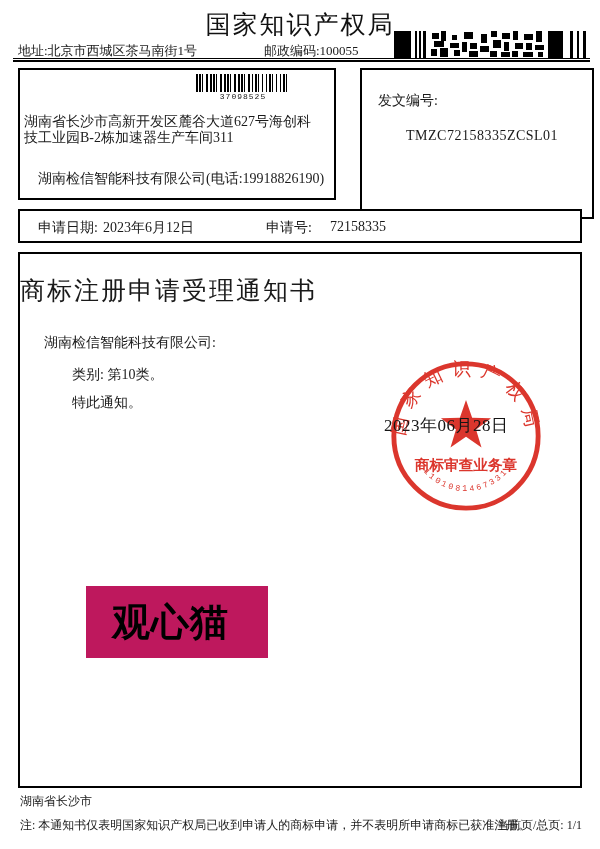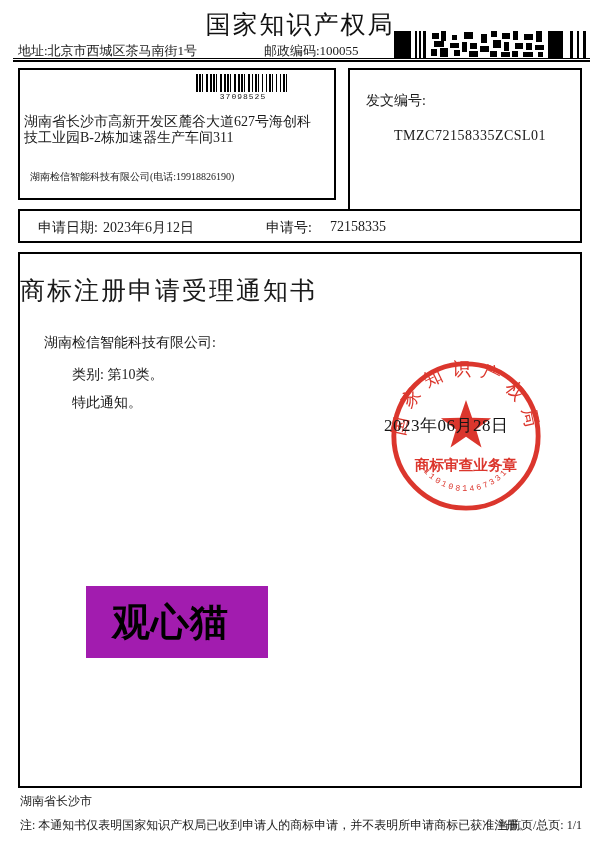--- a/index.html
+++ b/index.html
@@ -28,39 +28,39 @@
   .env-postcode-row .val { margin-left:26px; }
   .env-barcode { position:absolute; left:176px; top:4px; width:94px; text-align:center; }
   .barcode-1d {
     width:94px; height:18px;
     background:repeating-linear-gradient(90deg,
       #000 0 1.5px,#fff 1.5px 3px,#000 3px 5px,#fff 5px 6px,
       #000 6px 7px,#fff 7px 10px,#000 10px 11.5px,#fff 11.5px 14px);
   }
   .barcode-num { font-size:8px; font-family:"Liberation Mono","DejaVu Sans Mono",monospace; letter-spacing:1px; }
   .env-address { position:absolute; left:4px; top:44px; width:292px; font-size:14px; line-height:1.16; }
-  .env-company { position:absolute; left:10px; top:100px; font-size:10px; }
-  .disp-box { left:348px; top:68px; width:234px; height:151px; }
+  .env-company { position:absolute; left:18px; top:100px; font-size:14px; }
+  .disp-box { left:360px; top:68px; width:234px; height:151px; }
   .disp-label { position:absolute; left:16px; top:22px; font-size:14px; }
   .disp-number { position:absolute; left:44px; top:58px; font-size:14px; letter-spacing:.5px; }
   
   .app-box { left:18px; top:209px; width:564px; height:34px; }
   .app-box span { position:absolute; top:8px; font-size:14px; }
   .app-date-label { left:18px; } .app-date-value { left:83px; }
   .app-no-label { left:246px; } .app-no-value { left:310px; }
   
   .main-box { left:18px; top:252px; width:564px; height:536px; }
   .notice-title { position:absolute; top:20px; left:0; width:100%; font-size:25px; letter-spacing:2px; }
   .notice-addressee { position:absolute; left:24px; top:56px; font-size:14px;margin-top:24px; }
   .notice-p1 { position:absolute; left:52px; top:84px; width:492px; font-size:14px; }
   .notice-p2 { position:absolute; left:52px; top:112px; font-size:14px; }
   .notice-p3 { position:absolute; left:52px; top:140px; font-size:14px; }
   .trademark {
     position:absolute; left:66px; top:332px; width:182px; height:72px;
-    background:#a21caf; display:flex; align-items:center;
+    background:#be185d; display:flex; align-items:center;
     font-family:"Liberation Sans","DejaVu Sans",sans-serif;
     font-weight:bold; font-size:38px; color:#000; padding-left:26px; letter-spacing:1px;
   }
   
   .seal { position:absolute; left:388px; top:358px; width:156px; height:156px; opacity:.92; }
   .seal-date {
     position:absolute; left:384px; top:414px; width:160px; text-align:left;
     font-size:17px; color:#151515; letter-spacing:.5px; white-space:nowrap;
   }
   

